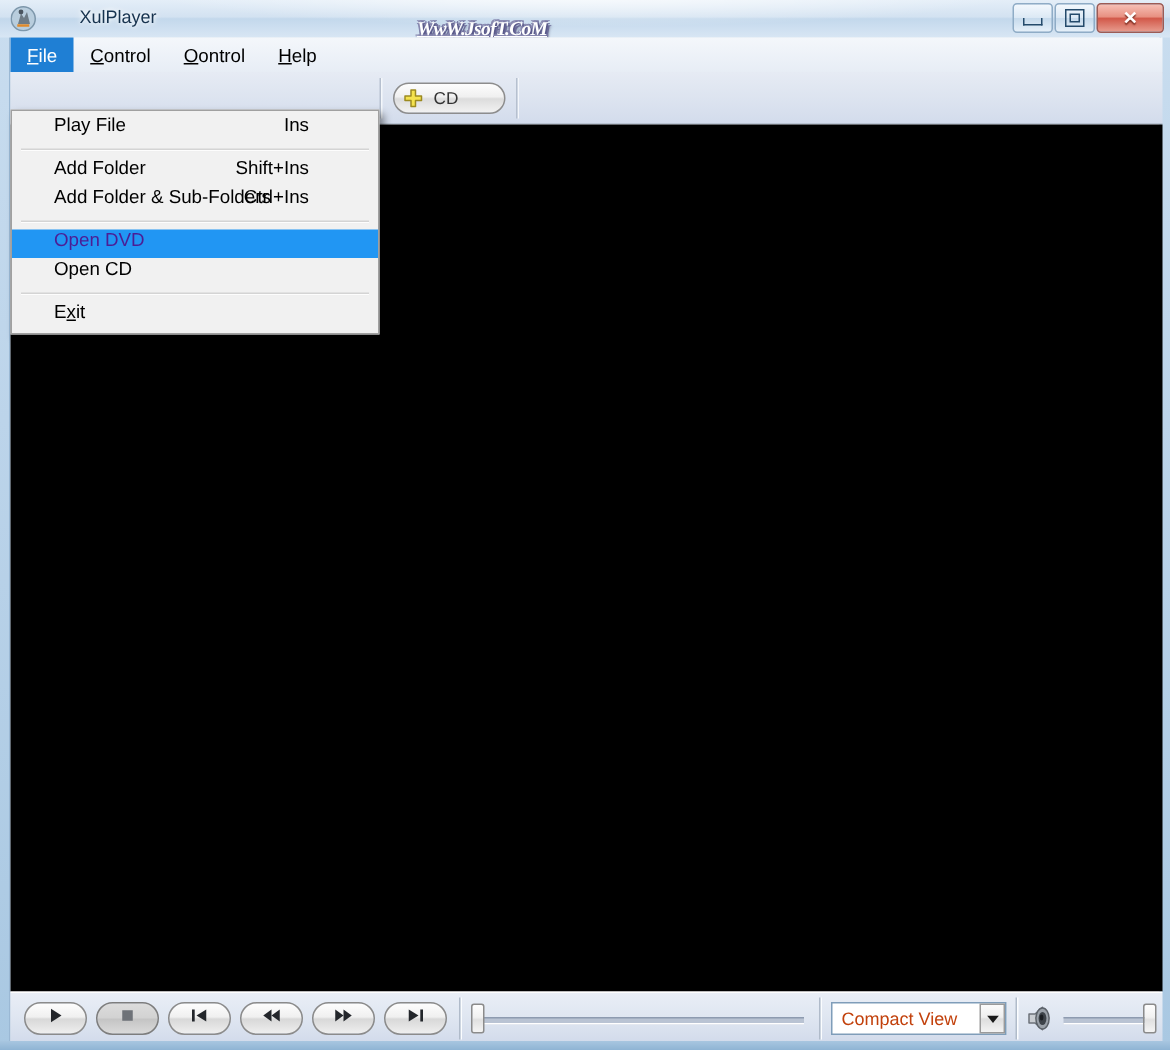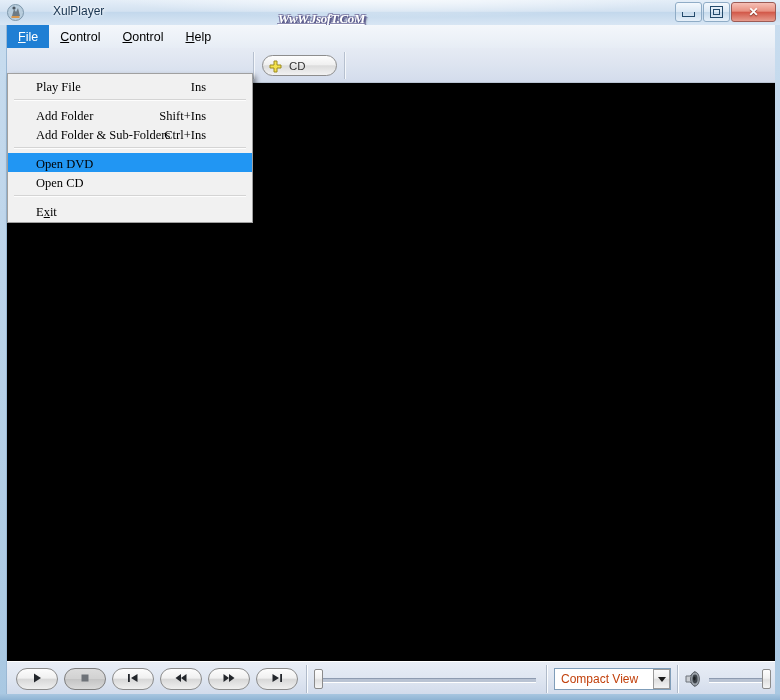--- a/index.html
+++ b/index.html
@@ -131,25 +131,25 @@
     font-family:"Liberation Serif",serif;
   }
   .dropdown .wm .big{
     font-size:21px;font-weight:bold;letter-spacing:2px;
     color:#dcdcdc;text-shadow:0 1px 0 #fff;
   }
   .dropdown .wm .small{
     font-size:11px;font-style:italic;color:#dddddd;margin-top:2px;
   }
   .mi{
-    position:relative;height:19px;display:flex;align-items:flex-end;
+    position:relative;height:19px;display:flex;align-items:flex-start;
     font-size:12.5px;color:#000;padding-left:28px;padding-right:10px;
-    cursor:default;z-index:2;font-family:Liberation Serif, serif;
-  }
-  .mi.sel{background:#2196f3;color:#000000;}
+    cursor:default;z-index:2;
+  }
+  .mi.sel{background:#2196f3;color:#4c1d95;}
   .mi .accel{position:absolute;right:46px;}
   .mi.long .accel{right:46px;}
   .mi-sep{height:1px;background:#d4d4d4;margin:4px 6px 4px 6px;border-bottom:1px solid #fdfdfd;}
   
   .controlbar{
     position:absolute;left:0;top:636px;width:768px;height:34px;
     background:linear-gradient(to bottom,#e9eef6 0%,#dfe6f1 50%,#d2dbeb 100%);
     border-top:1px solid #ffffff;
     box-sizing:border-box;
   }

